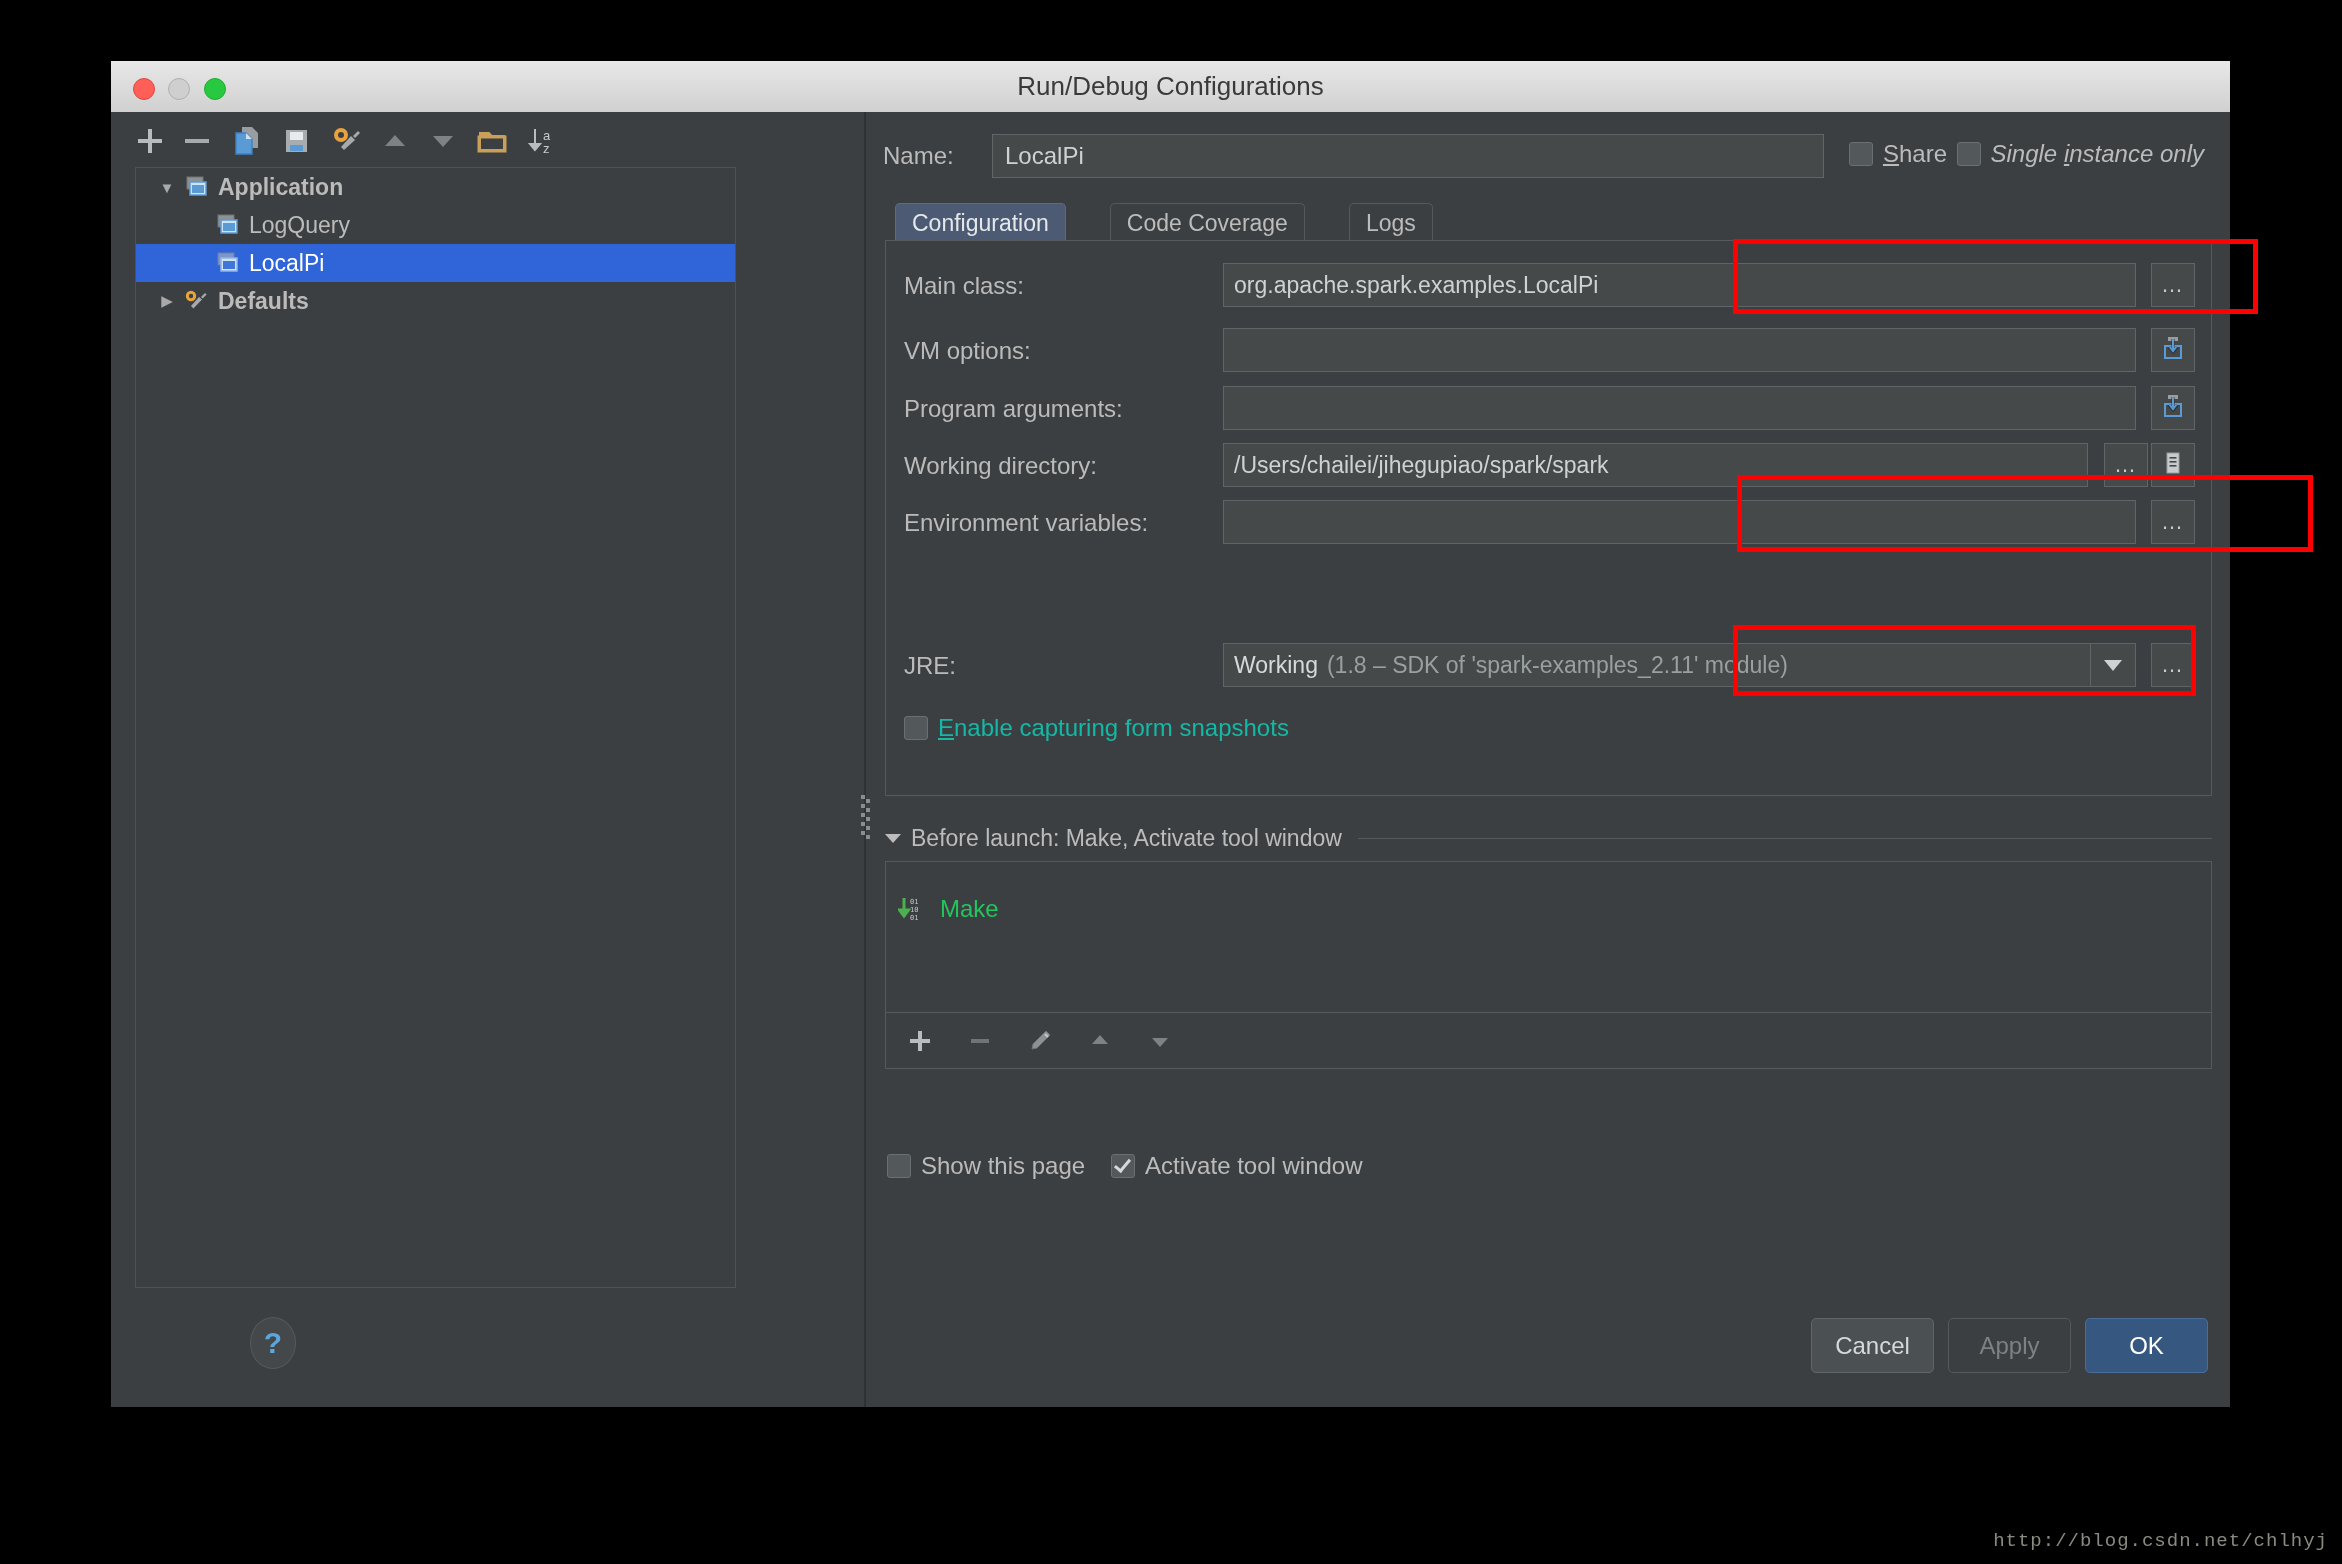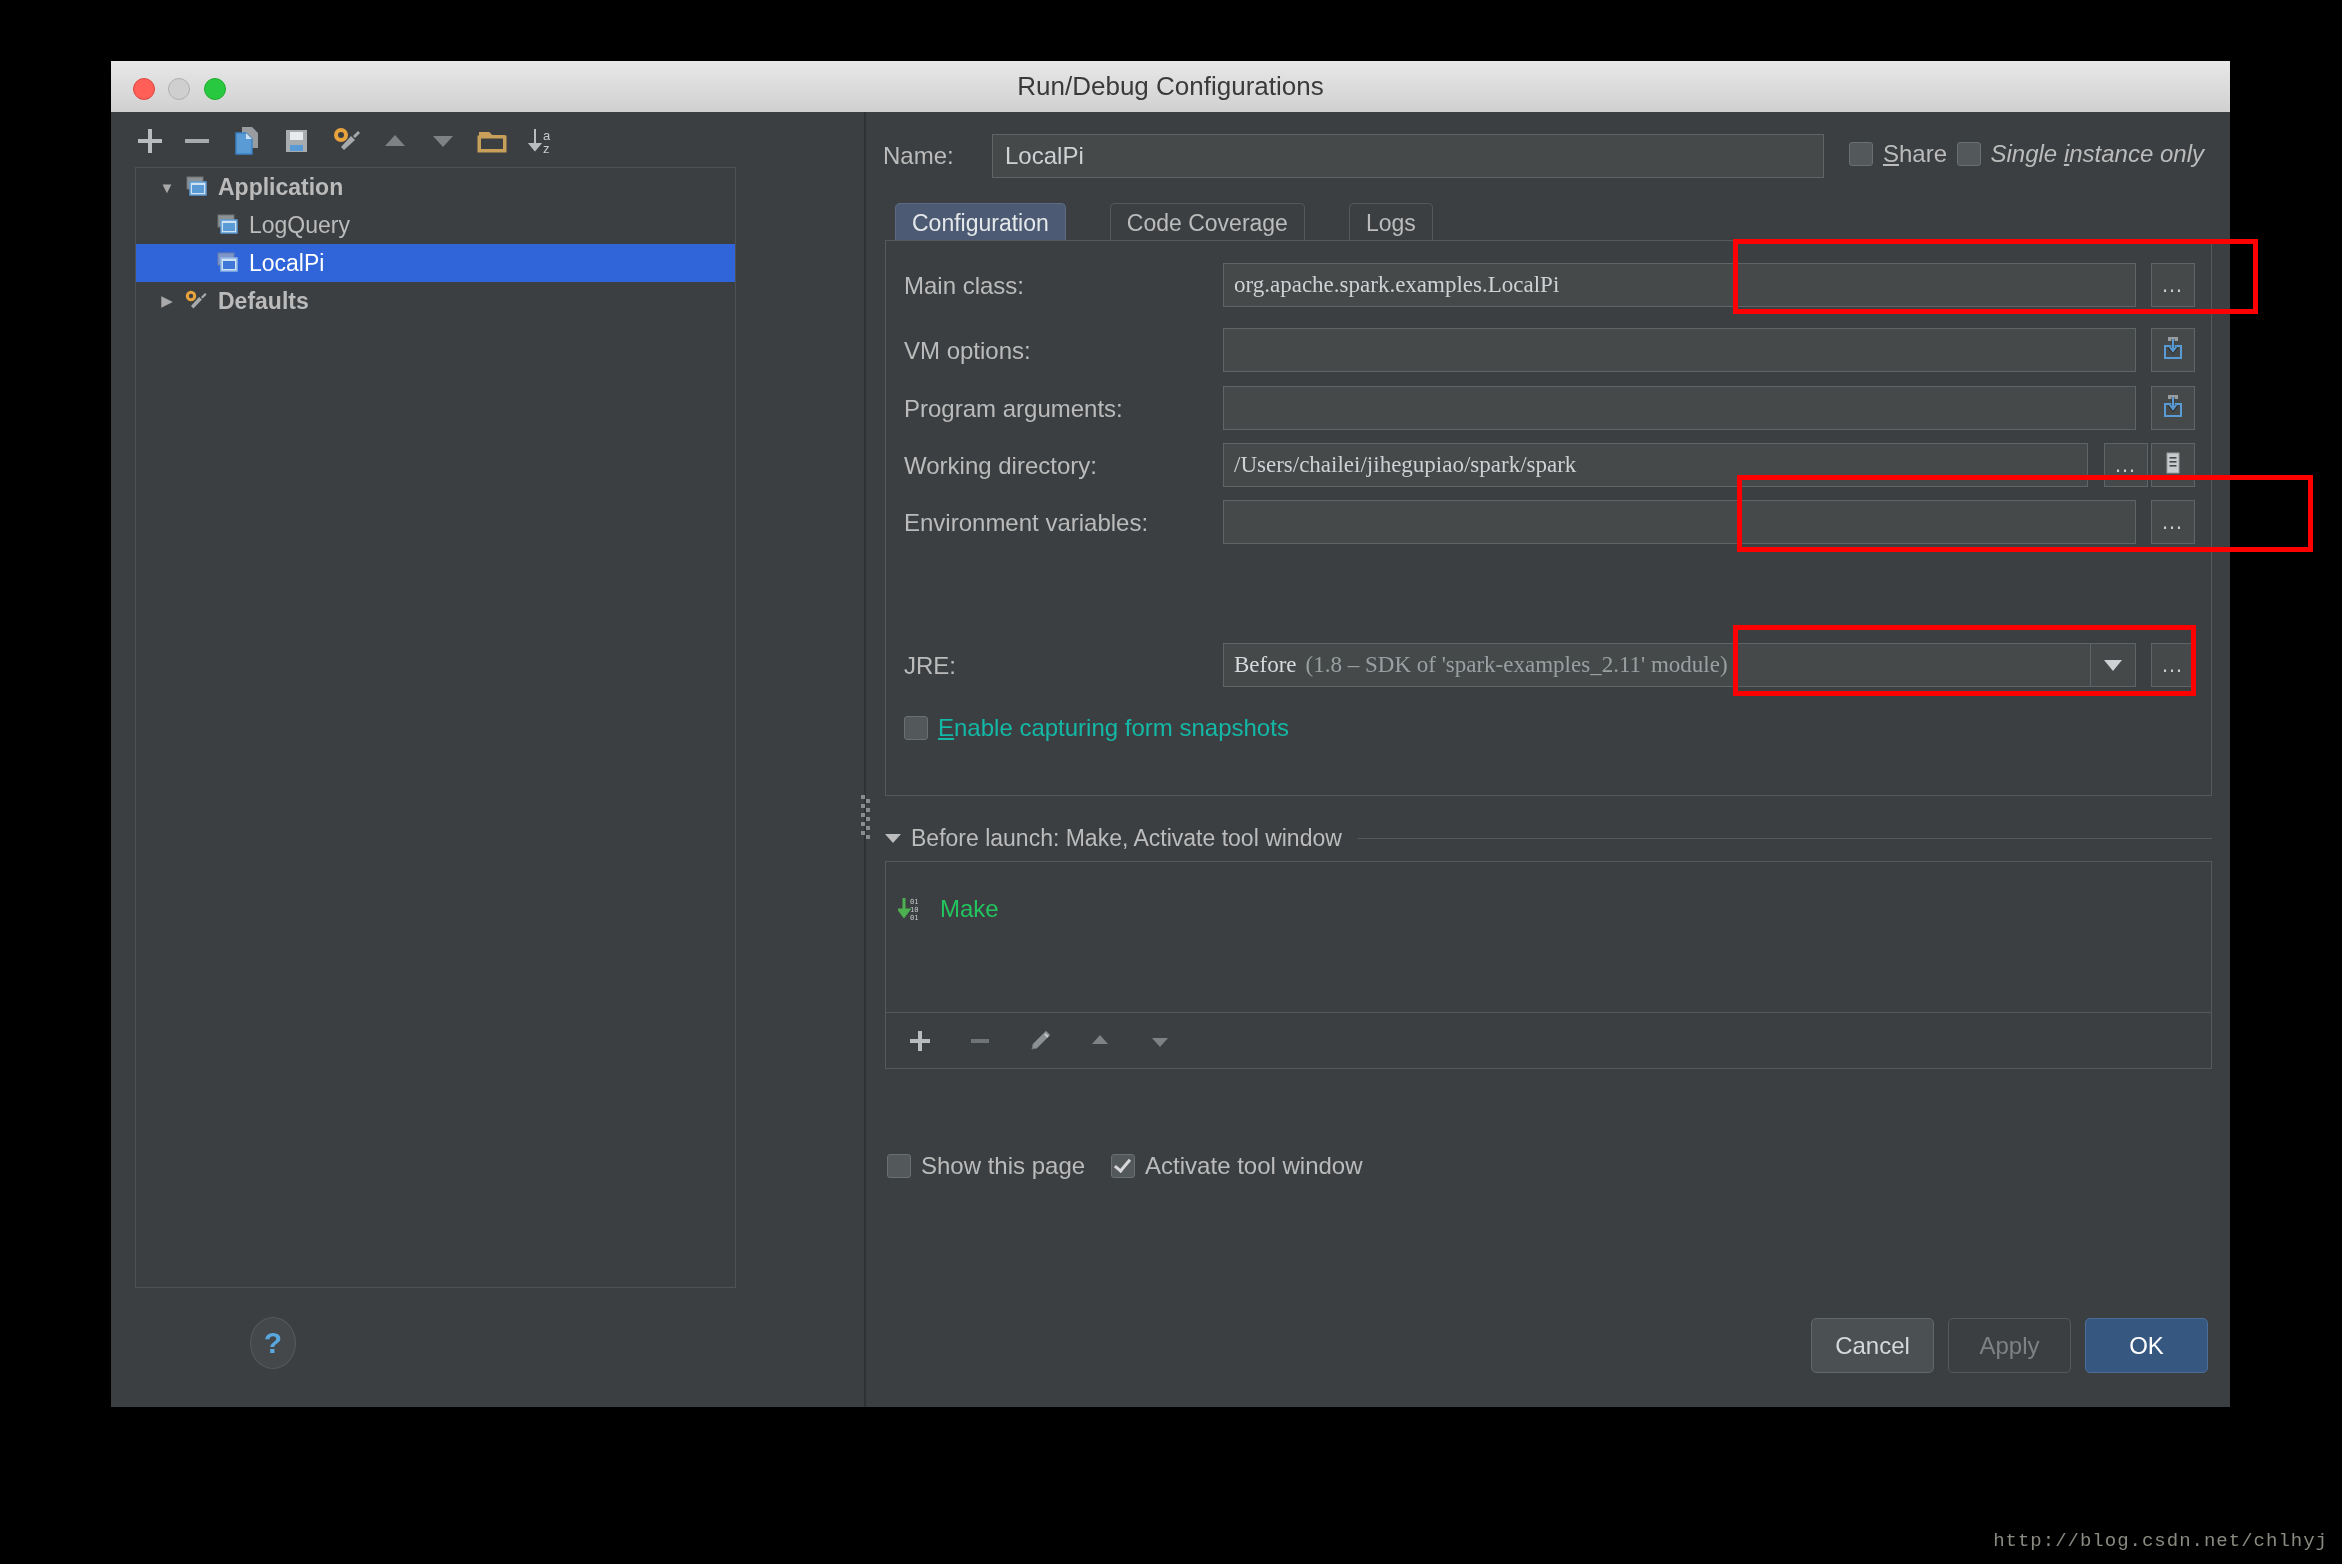--- a/index.html
+++ b/index.html
@@ -74,21 +74,21 @@
   .tab.active{background:#4c5b73;color:#e4e8ea;border-color:#5c6b84;}
 
   
   #configpanel{position:absolute;left:12px;top:128px;right:18px;height:554px;
                background:#3c3f41;border:1px solid #55595b;}
 
   .frow{position:absolute;left:0;right:0;height:46px;}
   .flabel{position:absolute;left:18px;top:0;line-height:46px;font-size:24px;color:#bbbbbb;white-space:nowrap;}
   .finput{position:absolute;height:44px;background:#45494a;border:1px solid #5f6466;
           box-sizing:border-box;color:#cfd2d4;font-size:23px;padding:0 10px;display:flex;align-items:center;
-          white-space:nowrap;overflow:hidden;font-family:Liberation Serif, serif;}
+          white-space:nowrap;overflow:hidden;}
   .sqbtn{position:absolute;height:44px;width:44px;background:#45494a;border:1px solid #5f6466;
          box-sizing:border-box;display:flex;align-items:center;justify-content:center;}
   .ellipsis{color:#c8cbcd;font-size:22px;letter-spacing:2px;line-height:10px;}
   .caret{width:0;height:0;border-left:9px solid transparent;border-right:9px solid transparent;
          border-top:11px solid #cfd2d4;}
 
   .jre-default{color:#d7dadc;}
   .jre-dim{color:#9aa0a2;}
 
   .formcb{position:absolute;display:flex;align-items:center;font-size:24px;color:#14b8a6;}
@@ -362,21 +362,21 @@
           <div class="finput" style="left:337px;right:75px;"></div>
           <div class="sqbtn" style="right:16px;">
             <span class="ellipsis">…</span>
           </div>
         </div>
 
 
         <div class="frow" style="top:402px;">
           <div class="flabel">JRE:</div>
           <div class="finput" style="left:337px;right:75px;">
-            <span class="jre-default">Before</span>
+            <span class="jre-default">Working</span>
             <span class="jre-dim" style="margin-left:9px;">(1.8 – SDK of 'spark-examples_2.11' module)</span>
           </div>
           <div class="sqbtn" style="right:75px;width:46px;border-left:1px solid #5f6466;">
             <span class="caret"></span>
           </div>
           <div class="sqbtn" style="right:16px;">
             <span class="ellipsis">…</span>
           </div>
         </div>
 

